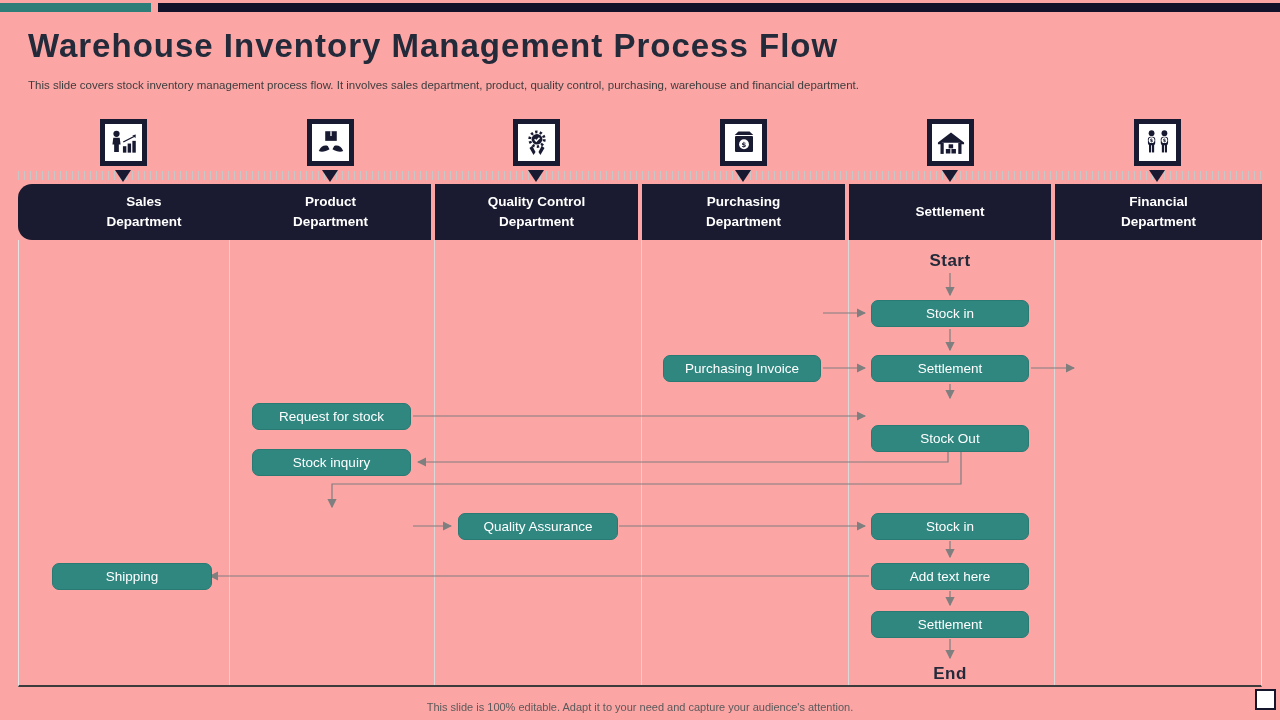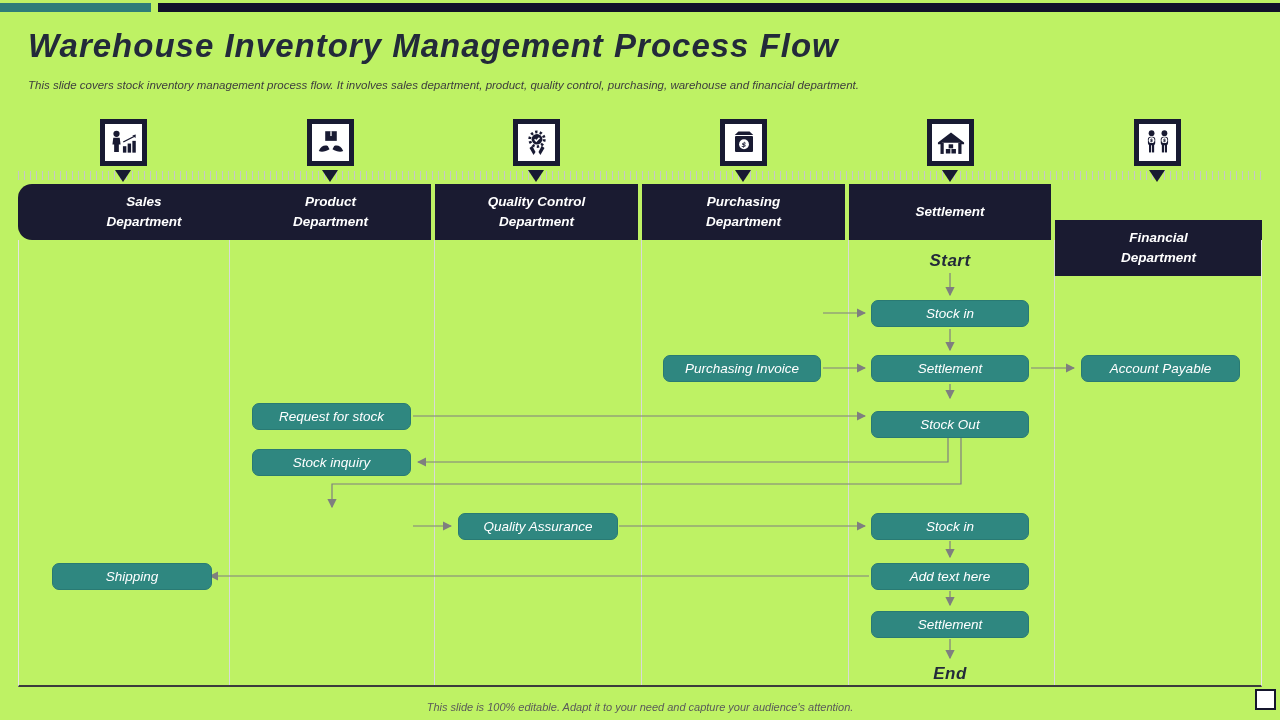--- a/index.html
+++ b/index.html
@@ -1,19 +1,19 @@
 <!DOCTYPE html>
 <html><head>
 <meta charset="utf-8">
 <style>
   * { margin:0; padding:0; box-sizing:border-box; }
   html,body { background:#fff; }
   .slide {
-    position:relative; width:1280px; height:720px; background:#bef264;
-    font-family:"Liberation Sans", sans-serif; overflow:hidden;font-style:italic;
+    position:relative; width:1280px; height:720px; background:#fca5a5;
+    font-family:"Liberation Sans", sans-serif; overflow:hidden;
   }
   
   .bar-teal { position:absolute; left:0; top:3px; width:151px; height:9px; background:#2E7D78; }
   .bar-navy { position:absolute; left:158px; top:3px; width:1122px; height:9px; background:#12122A; }
 
   .title {
     position:absolute; left:28px; top:27px; width:1000px;
     font-size:33px; font-weight:bold; color:#232A3A; letter-spacing:1px;
   }
   .subtitle {
@@ -173,21 +173,21 @@
   <div class="lane-header">
     <div class="lane-cell" style="left:0;width:252px;border-radius:14px;">Sales
 Department</div>
     <div class="lane-cell" style="left:212px;width:201px;">Product
 Department</div>
     <div class="lane-cell" style="left:417px;width:203px;">Quality Control
 Department</div>
     <div class="lane-cell" style="left:624px;width:203px;">Purchasing
 Department</div>
     <div class="lane-cell" style="left:831px;width:202px;">Settlement</div>
-    <div class="lane-cell" style="left:1037px;width:207px;margin-top:36px;">Financial
+    <div class="lane-cell" style="left:1037px;width:207px;">Financial
 Department</div>
   </div>
 
   <div class="lane-body">
     <div class="divider" style="left:210px;"></div>
     <div class="divider" style="left:415px;"></div>
     <div class="divider" style="left:622px;"></div>
     <div class="divider" style="left:829px;"></div>
     <div class="divider" style="left:1035px;"></div>
   </div>
@@ -216,23 +216,22 @@
       <path d="M950,639 V658" marker-end="url(#arw)"></path>
     </g>
   </svg>
 
   <div class="terminal" style="left:890px;top:251px;">Start</div>
   <div class="terminal" style="left:890px;top:664px;">End</div>
 
   <div class="node" style="left:871px;top:300px;">Stock in</div>
   <div class="node" style="left:663px;top:355px;">Purchasing Invoice</div>
   <div class="node" style="left:871px;top:355px;">Settlement</div>
-  <div class="node" style="left:1081px;top:355px;width:159px;">Account Payable</div>
   <div class="node" style="left:252px;top:403px;width:159px;">Request for stock</div>
-  <div class="node" style="left:871px;top:411px;">Stock Out</div>
+  <div class="node" style="left:871px;top:425px;">Stock Out</div>
   <div class="node" style="left:252px;top:449px;width:159px;">Stock inquiry</div>
   <div class="node" style="left:458px;top:513px;width:160px;">Quality Assurance</div>
   <div class="node" style="left:871px;top:513px;">Stock in</div>
   <div class="node" style="left:52px;top:563px;width:160px;">Shipping</div>
   <div class="node" style="left:871px;top:563px;">Add text here</div>
   <div class="node" style="left:871px;top:611px;">Settlement</div>
 
   <div class="footer">This slide is 100% editable. Adapt it to your need and capture your audience's attention.</div>
   <div class="corner-square"></div>
 

